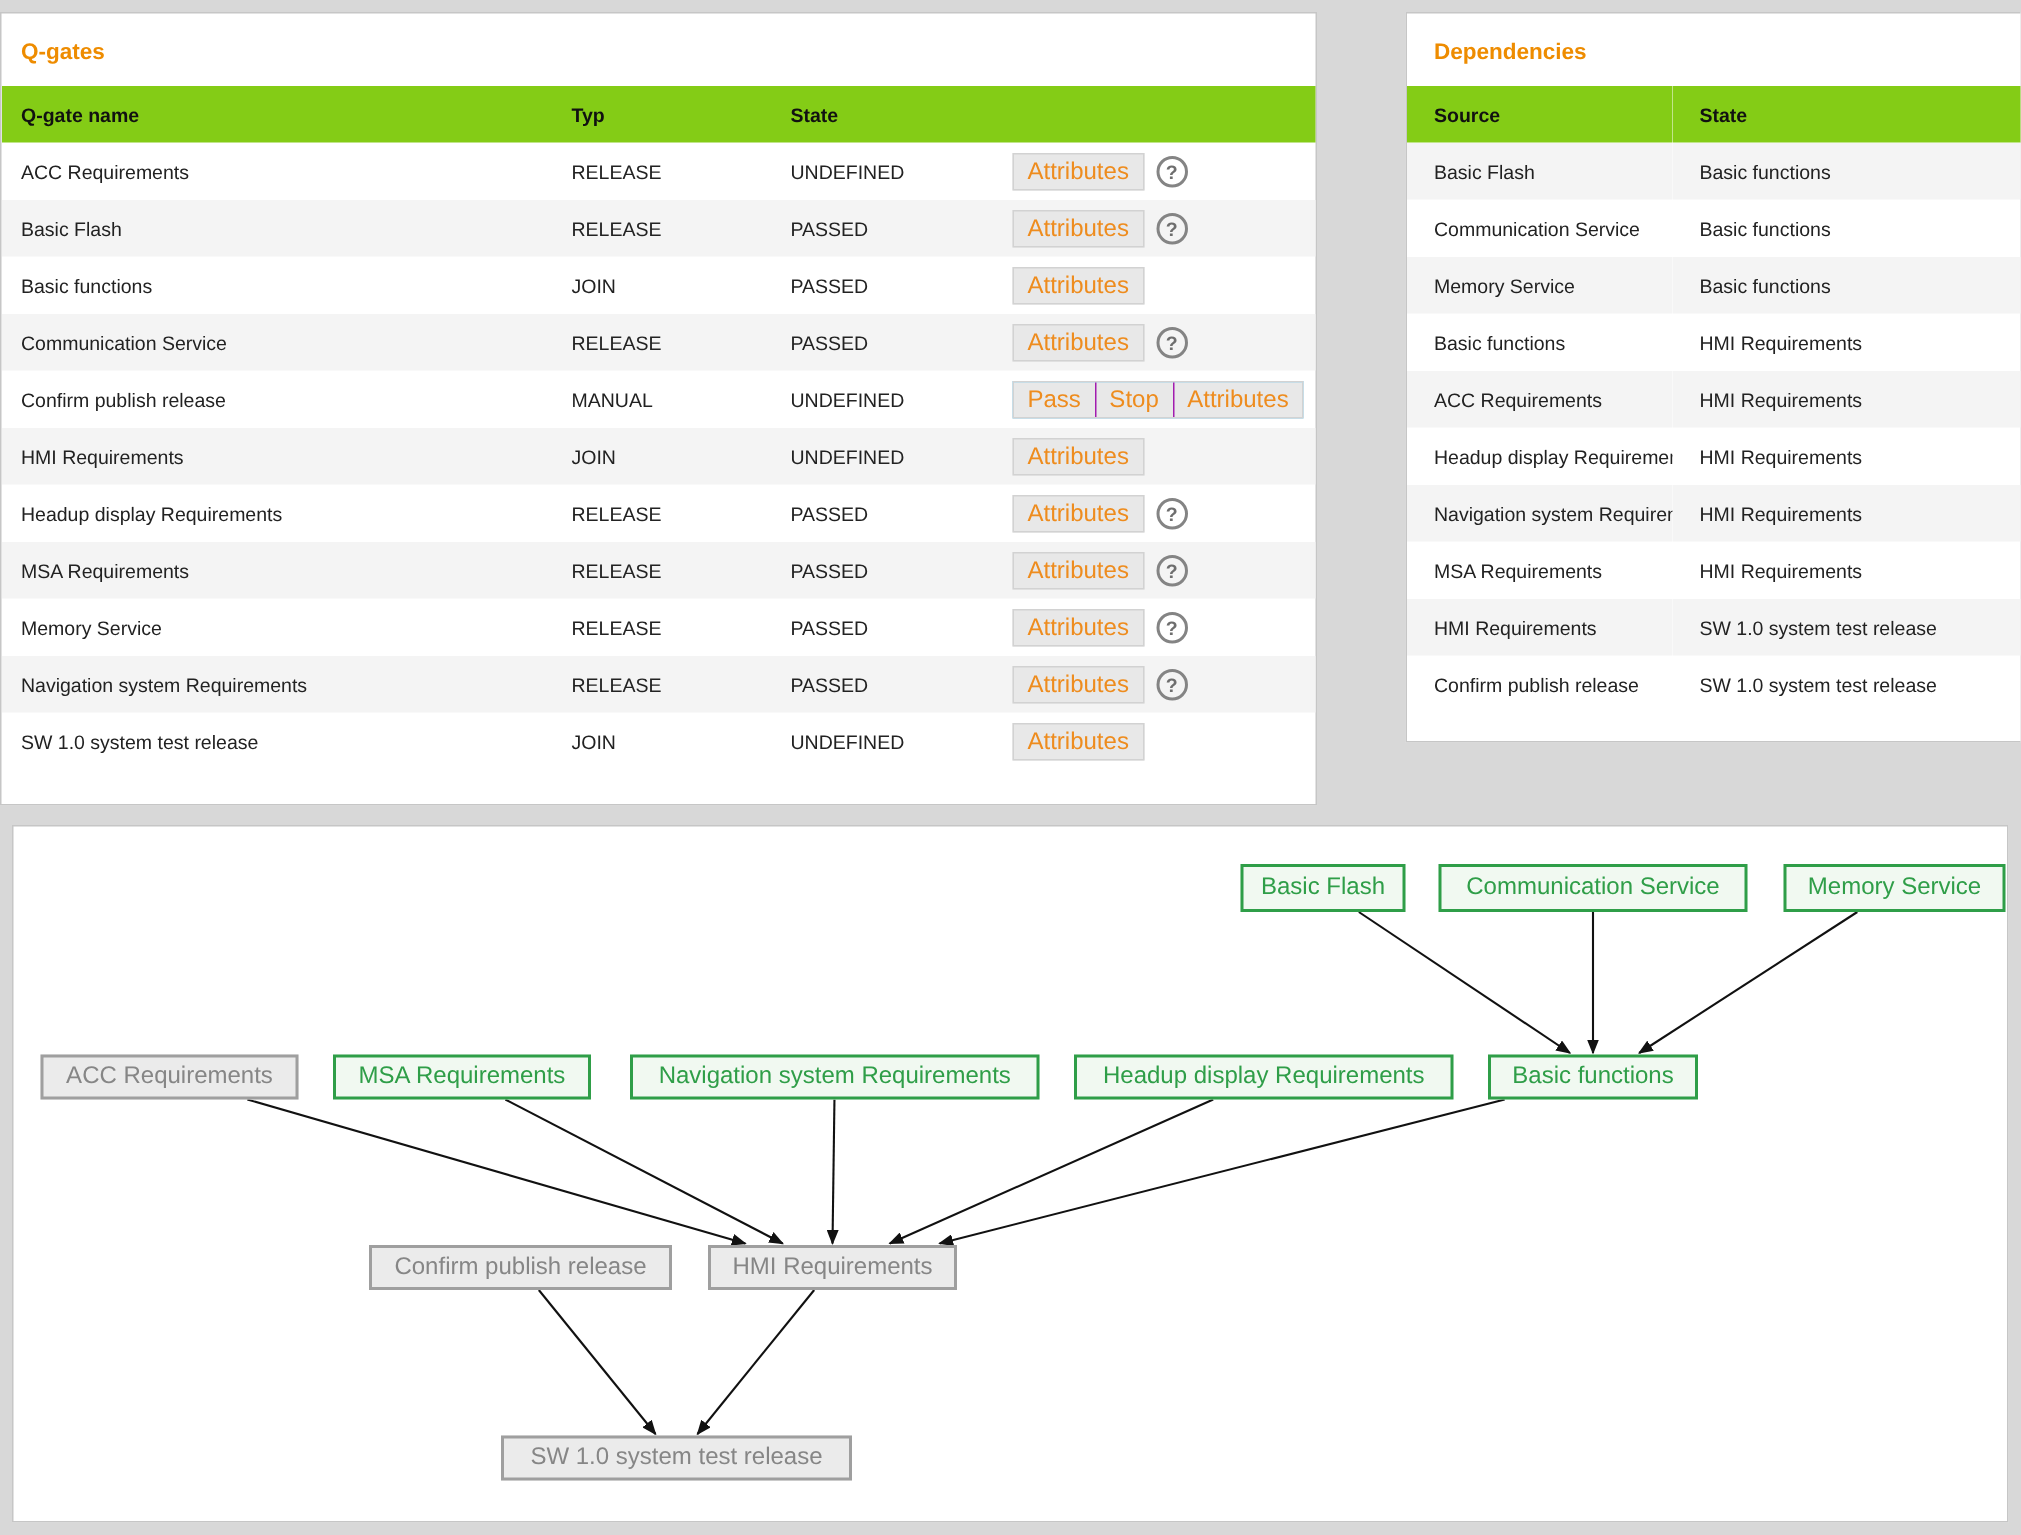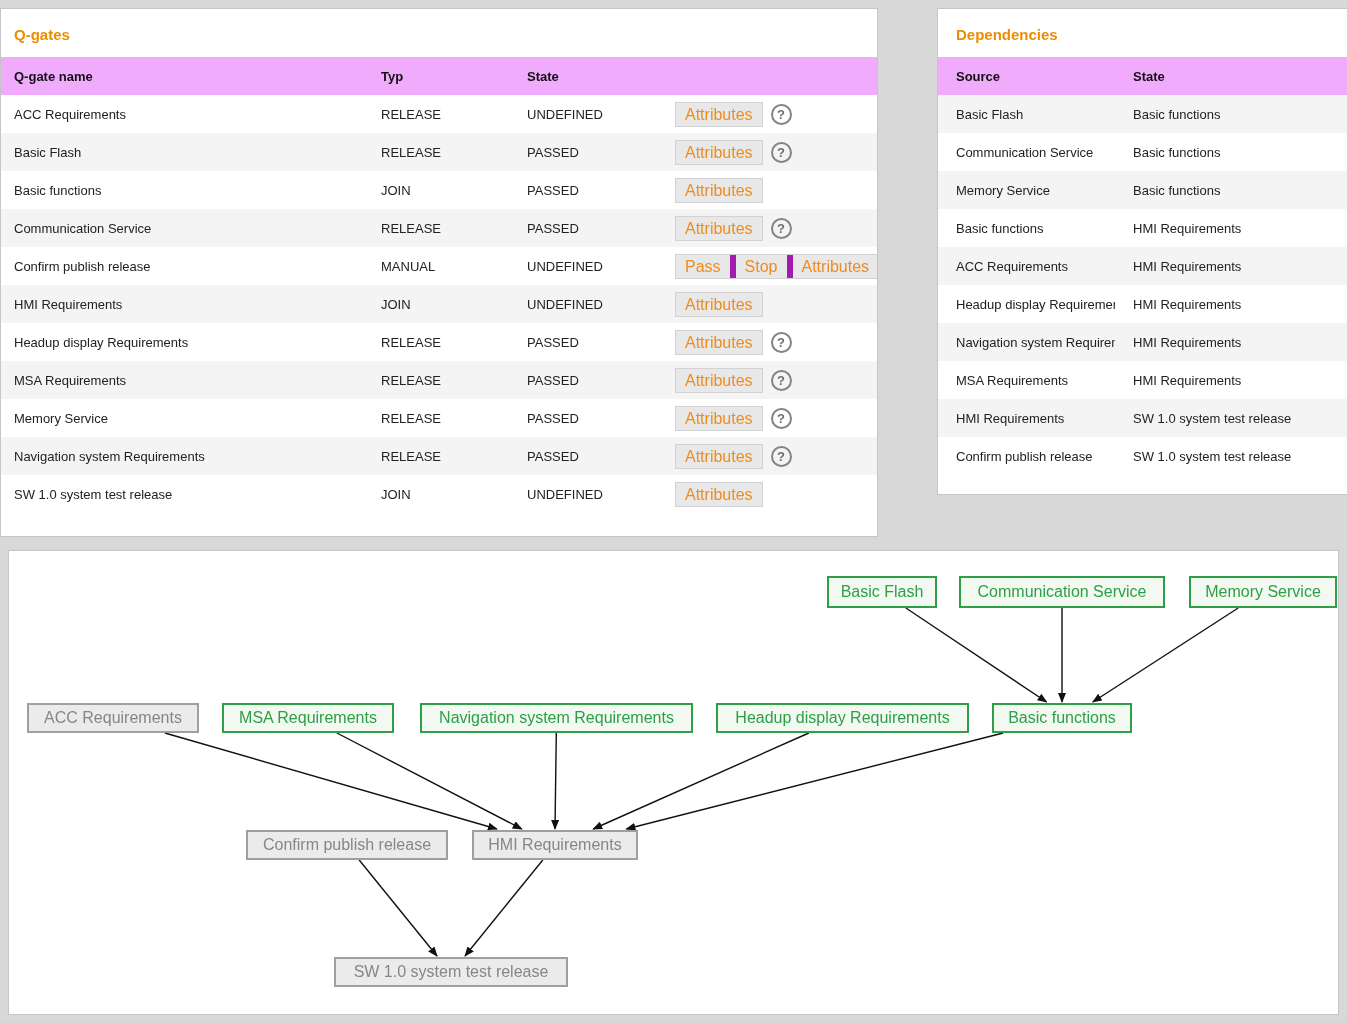--- a/index.html
+++ b/index.html
@@ -25,21 +25,21 @@
     padding:17px 13px 14px 13px;
   }
   #dependencies-panel .panel-title{padding-left:18px;}
 
   table{border-collapse:collapse;width:100%;table-layout:fixed;}
   th,td{
     height:38px;padding:0 0 0 13px;text-align:left;
     white-space:nowrap;overflow:hidden;
     font-size:13px;color:#222;vertical-align:middle;
   }
-  th{background:#f0abfc;color:#111;font-weight:bold;}
+  th{background:#84cc16;color:#111;font-weight:bold;}
   #qgates-table tbody tr:nth-child(even){background:#f4f4f4;}
   #dependencies-table tbody tr:nth-child(odd){background:#f4f4f4;}
   #dependencies-table th,#dependencies-table td{padding-left:18px;}
 
   .btn{
     display:inline-block;
     background:#e8e8e8;
     border:1px solid #d2d2d2;
     color:#ee8c1e;
     font-family:"Liberation Sans", sans-serif;
@@ -48,21 +48,21 @@
     line-height:15px;
     cursor:pointer;
     vertical-align:middle;
   }
   .btn-group{
     display:inline-flex;
     border:1px solid #d2d2d2;
     background:#7dd3fc;
     vertical-align:middle;
   }
-  .btn-group .btn{border:none;border-left:6px solid #a21caf;}
+  .btn-group .btn{border:none;border-left:1px solid #a21caf;}
   .btn-group .btn:first-child{border-left:none;}
   .help{
     display:inline-block;
     width:17px;height:17px;
     border:2px solid #848484;
     border-radius:50%;
     color:#6e6e6e;
     font-size:13px;font-weight:bold;
     line-height:17px;text-align:center;
     margin-left:8px;

